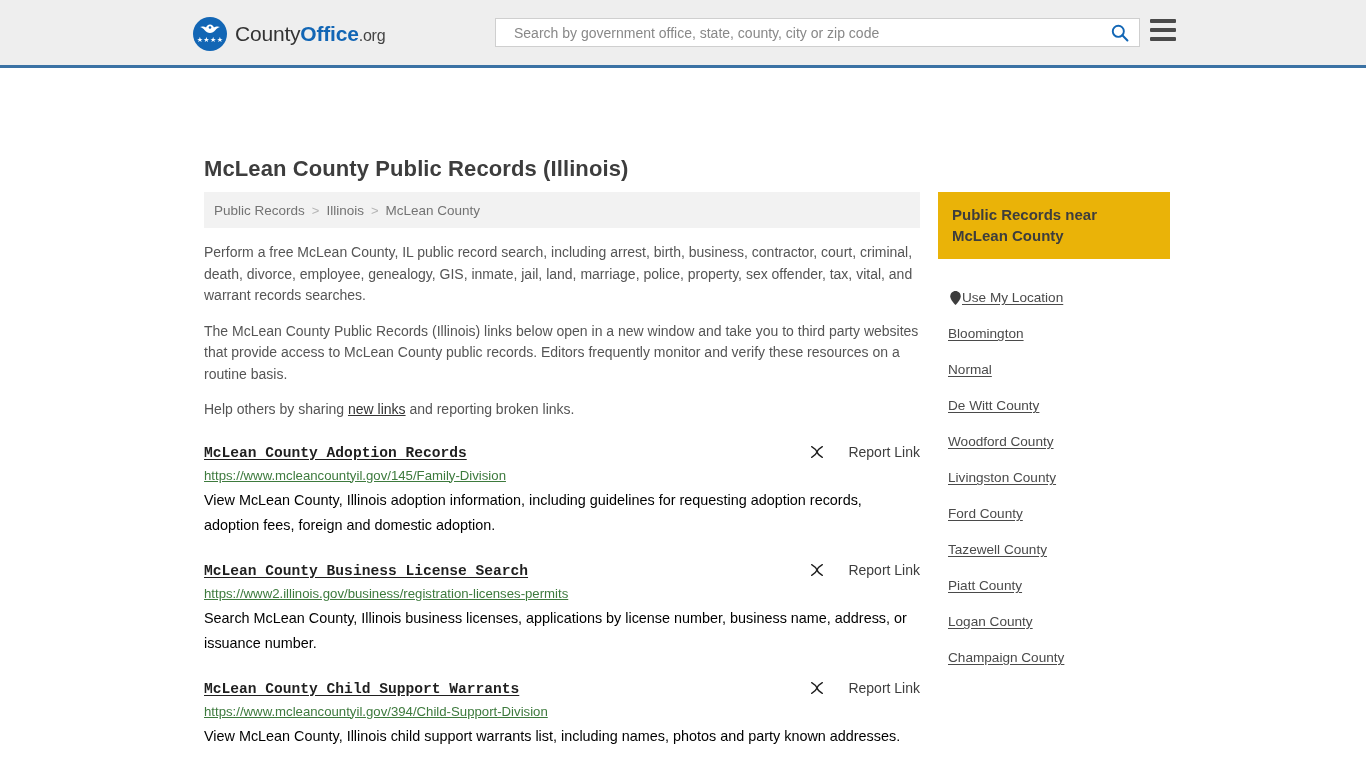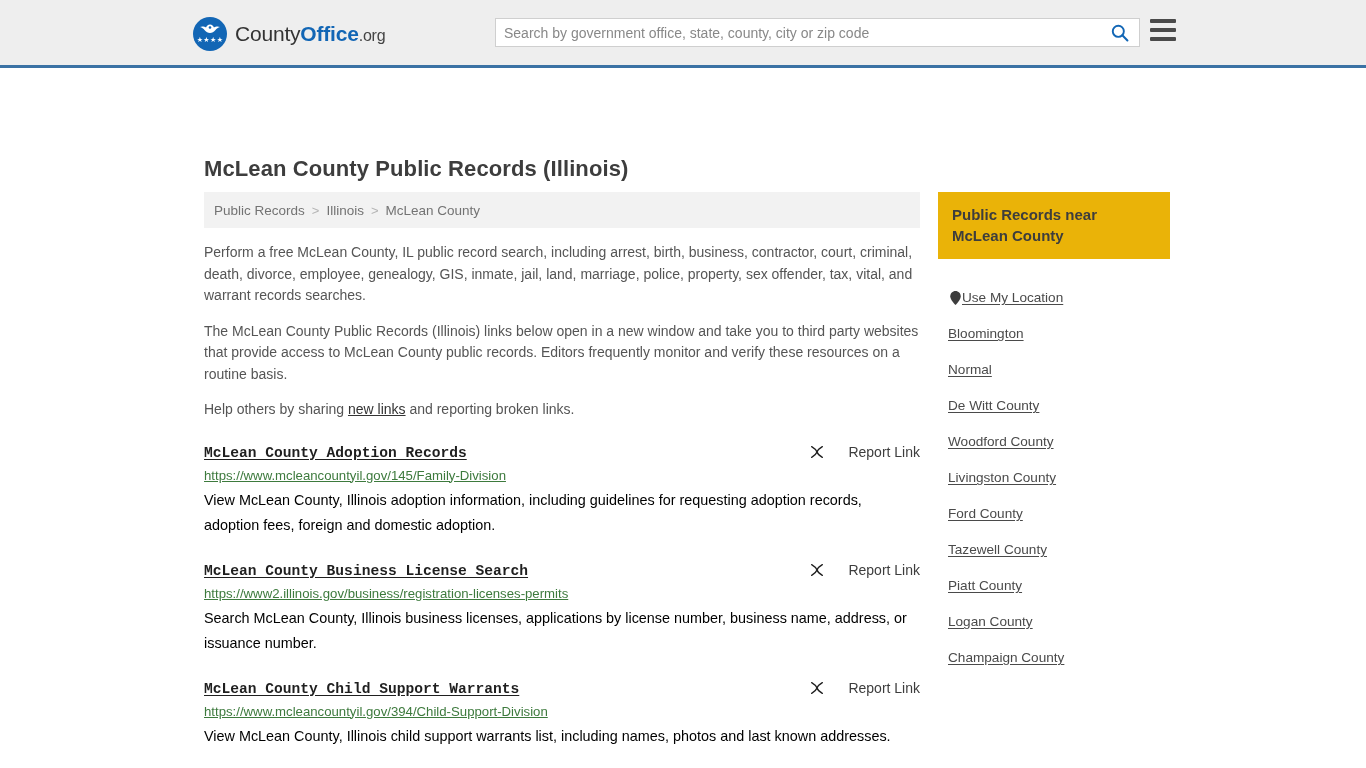--- a/index.html
+++ b/index.html
@@ -61,21 +61,21 @@
     left: 495px; top: 18px;
     width: 645px; height: 29px;
     background: #ffffff;
     border: 1px solid #cfcfcf;
     display: flex; align-items: center;
   }
   .search-input {
     flex: 1 1 auto;
     border: 0; outline: 0;
     height: 27px;
-    padding: 0 8px;
+    padding: 0 18px;
     font-size: 14px;
     color: #4c1d95;
     font-family: "Liberation Sans", sans-serif;
     background: transparent;
   }
   .search-input::placeholder { color: #888; }
   .search-btn {
     width: 40px; height: 27px;
     background: transparent;
     border: 0; cursor: pointer;
@@ -322,21 +322,21 @@
           <a href="#" class="result-title">McLean County Child Support Warrants</a>
           <span class="report-link">
             <svg width="16" height="16" viewBox="0 0 24 24">
               <path d="M4 4 C9 7 11 9 12 12 C13 15 15 17 20 20" stroke="#1f1f1f" stroke-width="2" fill="none" stroke-linecap="round"></path>
               <path d="M20 4 C15 7 13 9 12 12 C11 15 9 17 4 20" stroke="#1f1f1f" stroke-width="2" fill="none" stroke-linecap="round"></path>
             </svg>
             <span class="rl-label">Report Link</span>
           </span>
         </div>
         <a href="#" class="result-url">https://www.mcleancountyil.gov/394/Child-Support-Division</a>
-        <p class="result-desc">View McLean County, Illinois child support warrants list, including names, photos and last known addresses.</p>
+        <p class="result-desc">View McLean County, Illinois child support warrants list, including names, photos and party known addresses.</p>
       </article>
 
     </section>
   </main>
 
   <aside class="sidebar">
 
     <div class="side-box-head">Public Records near McLean County</div>
 
     <ul class="side-links">

